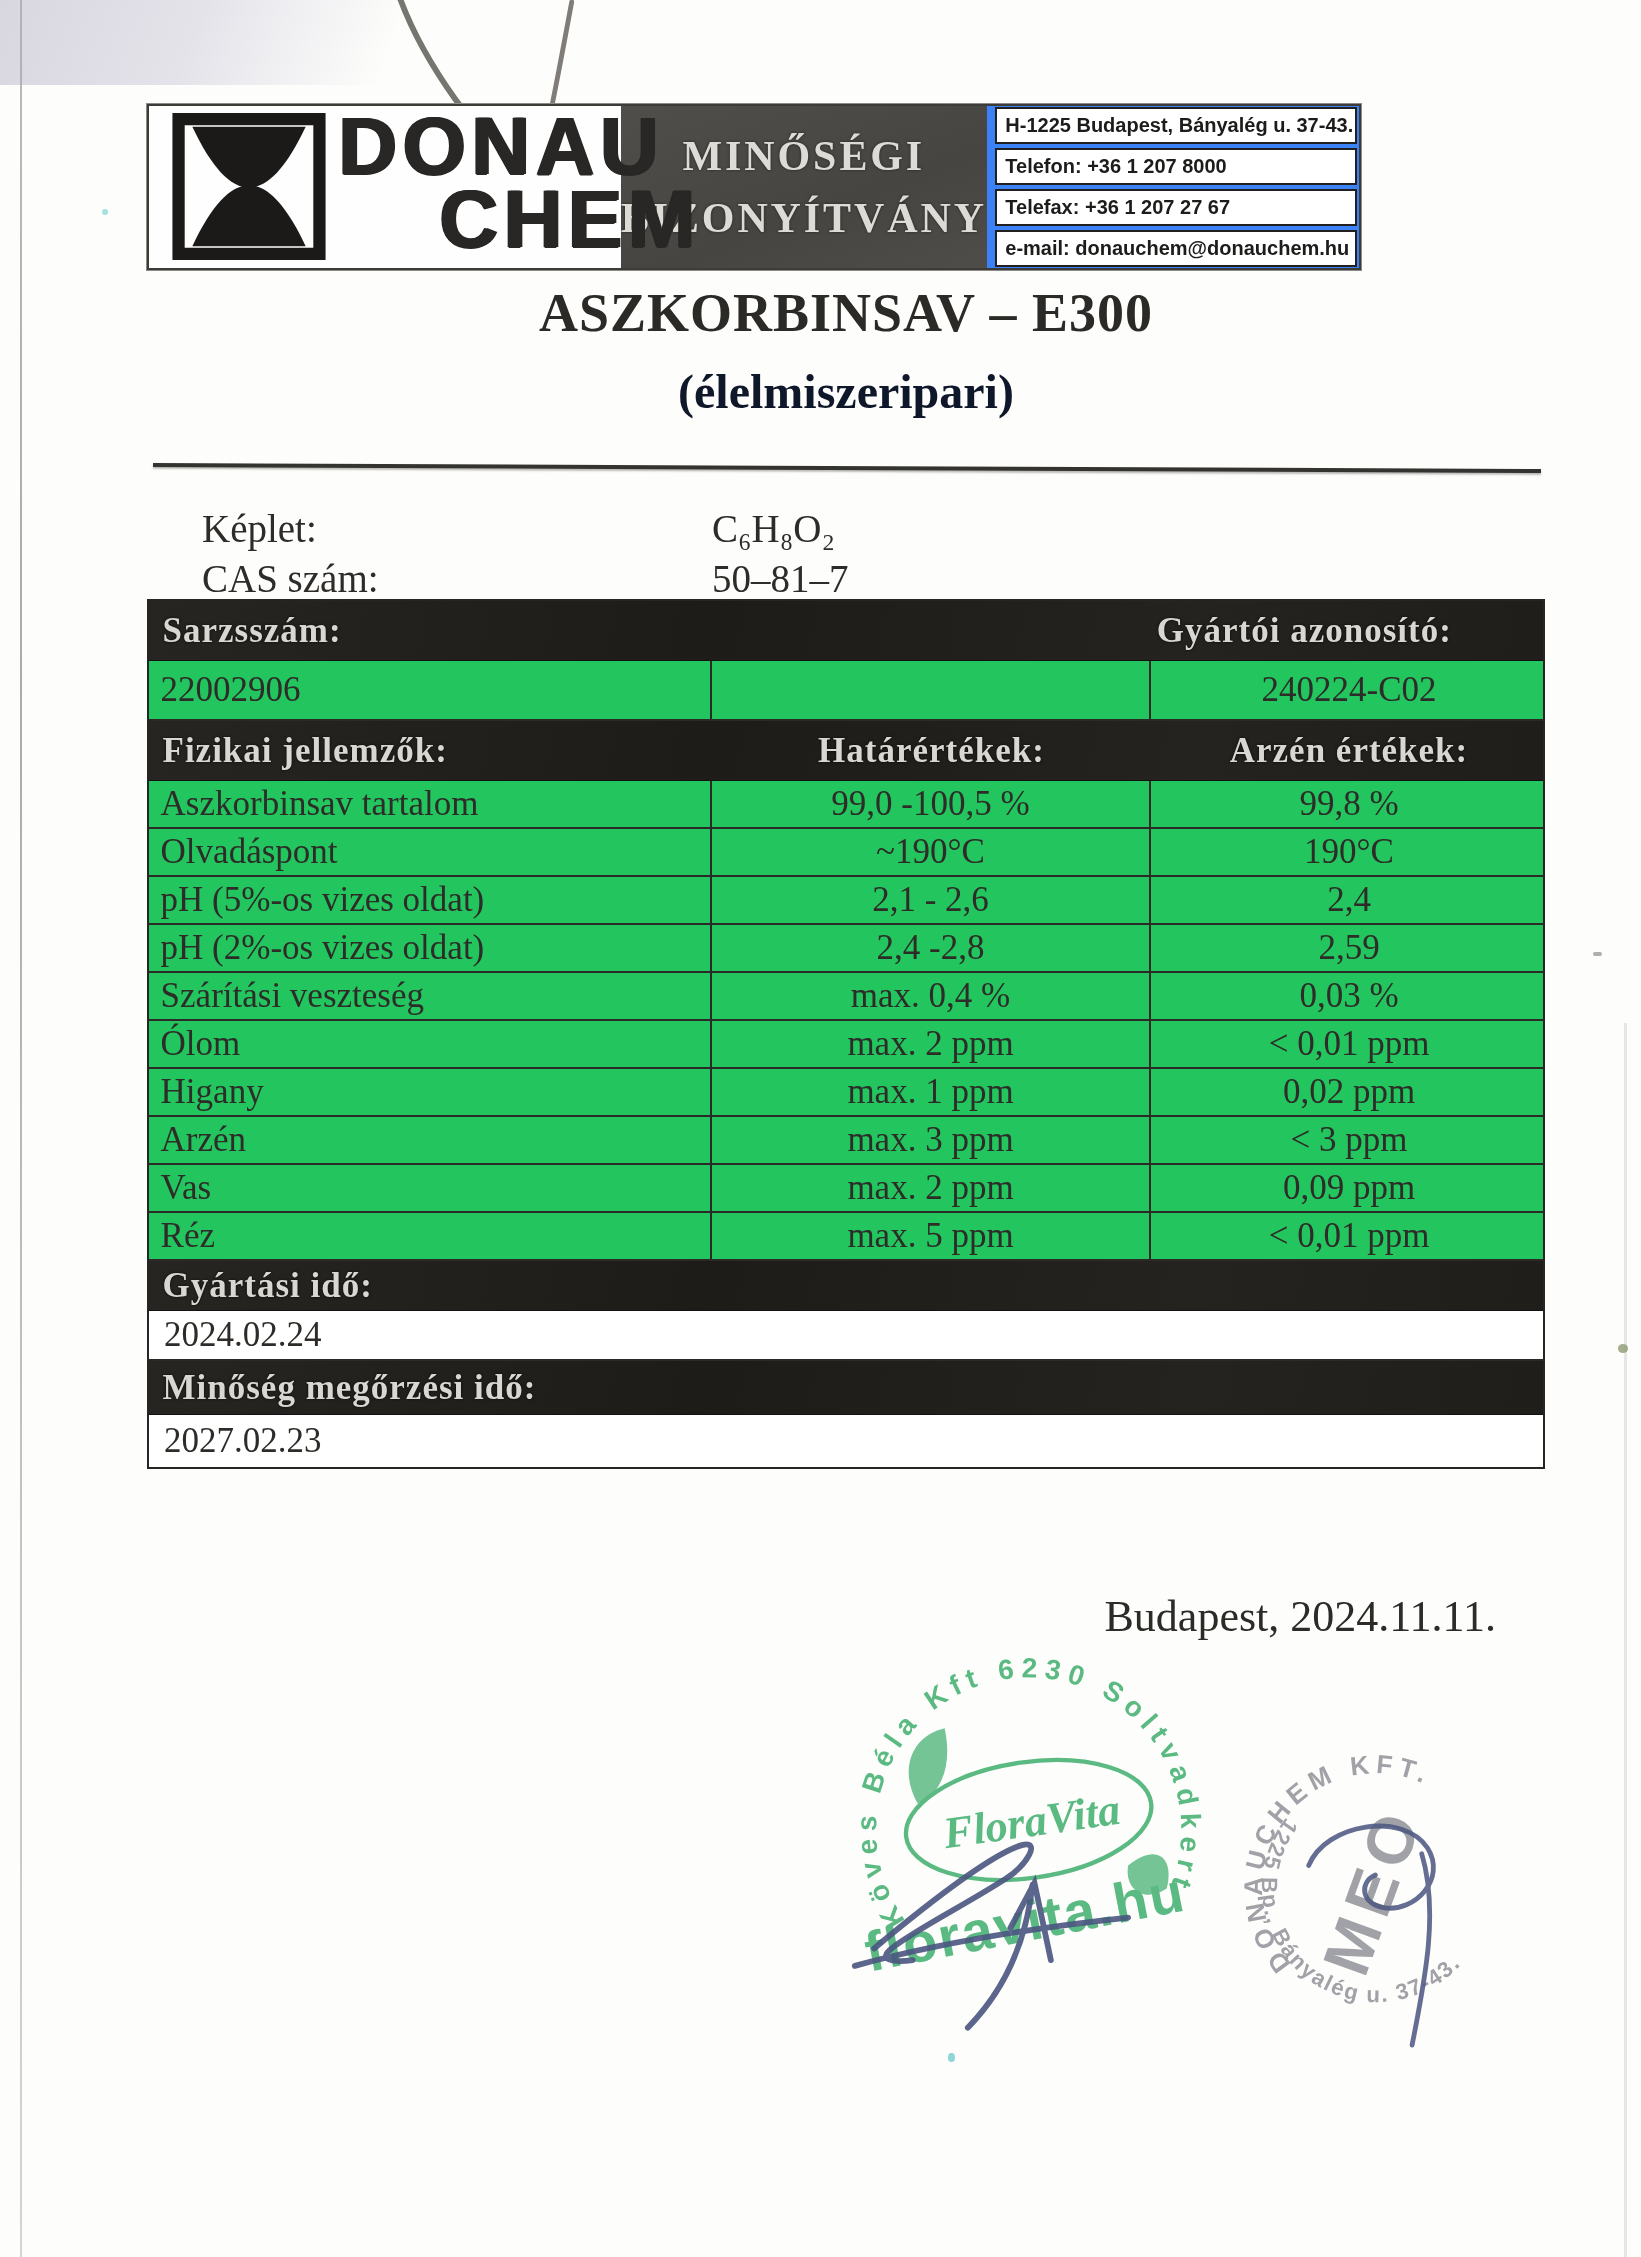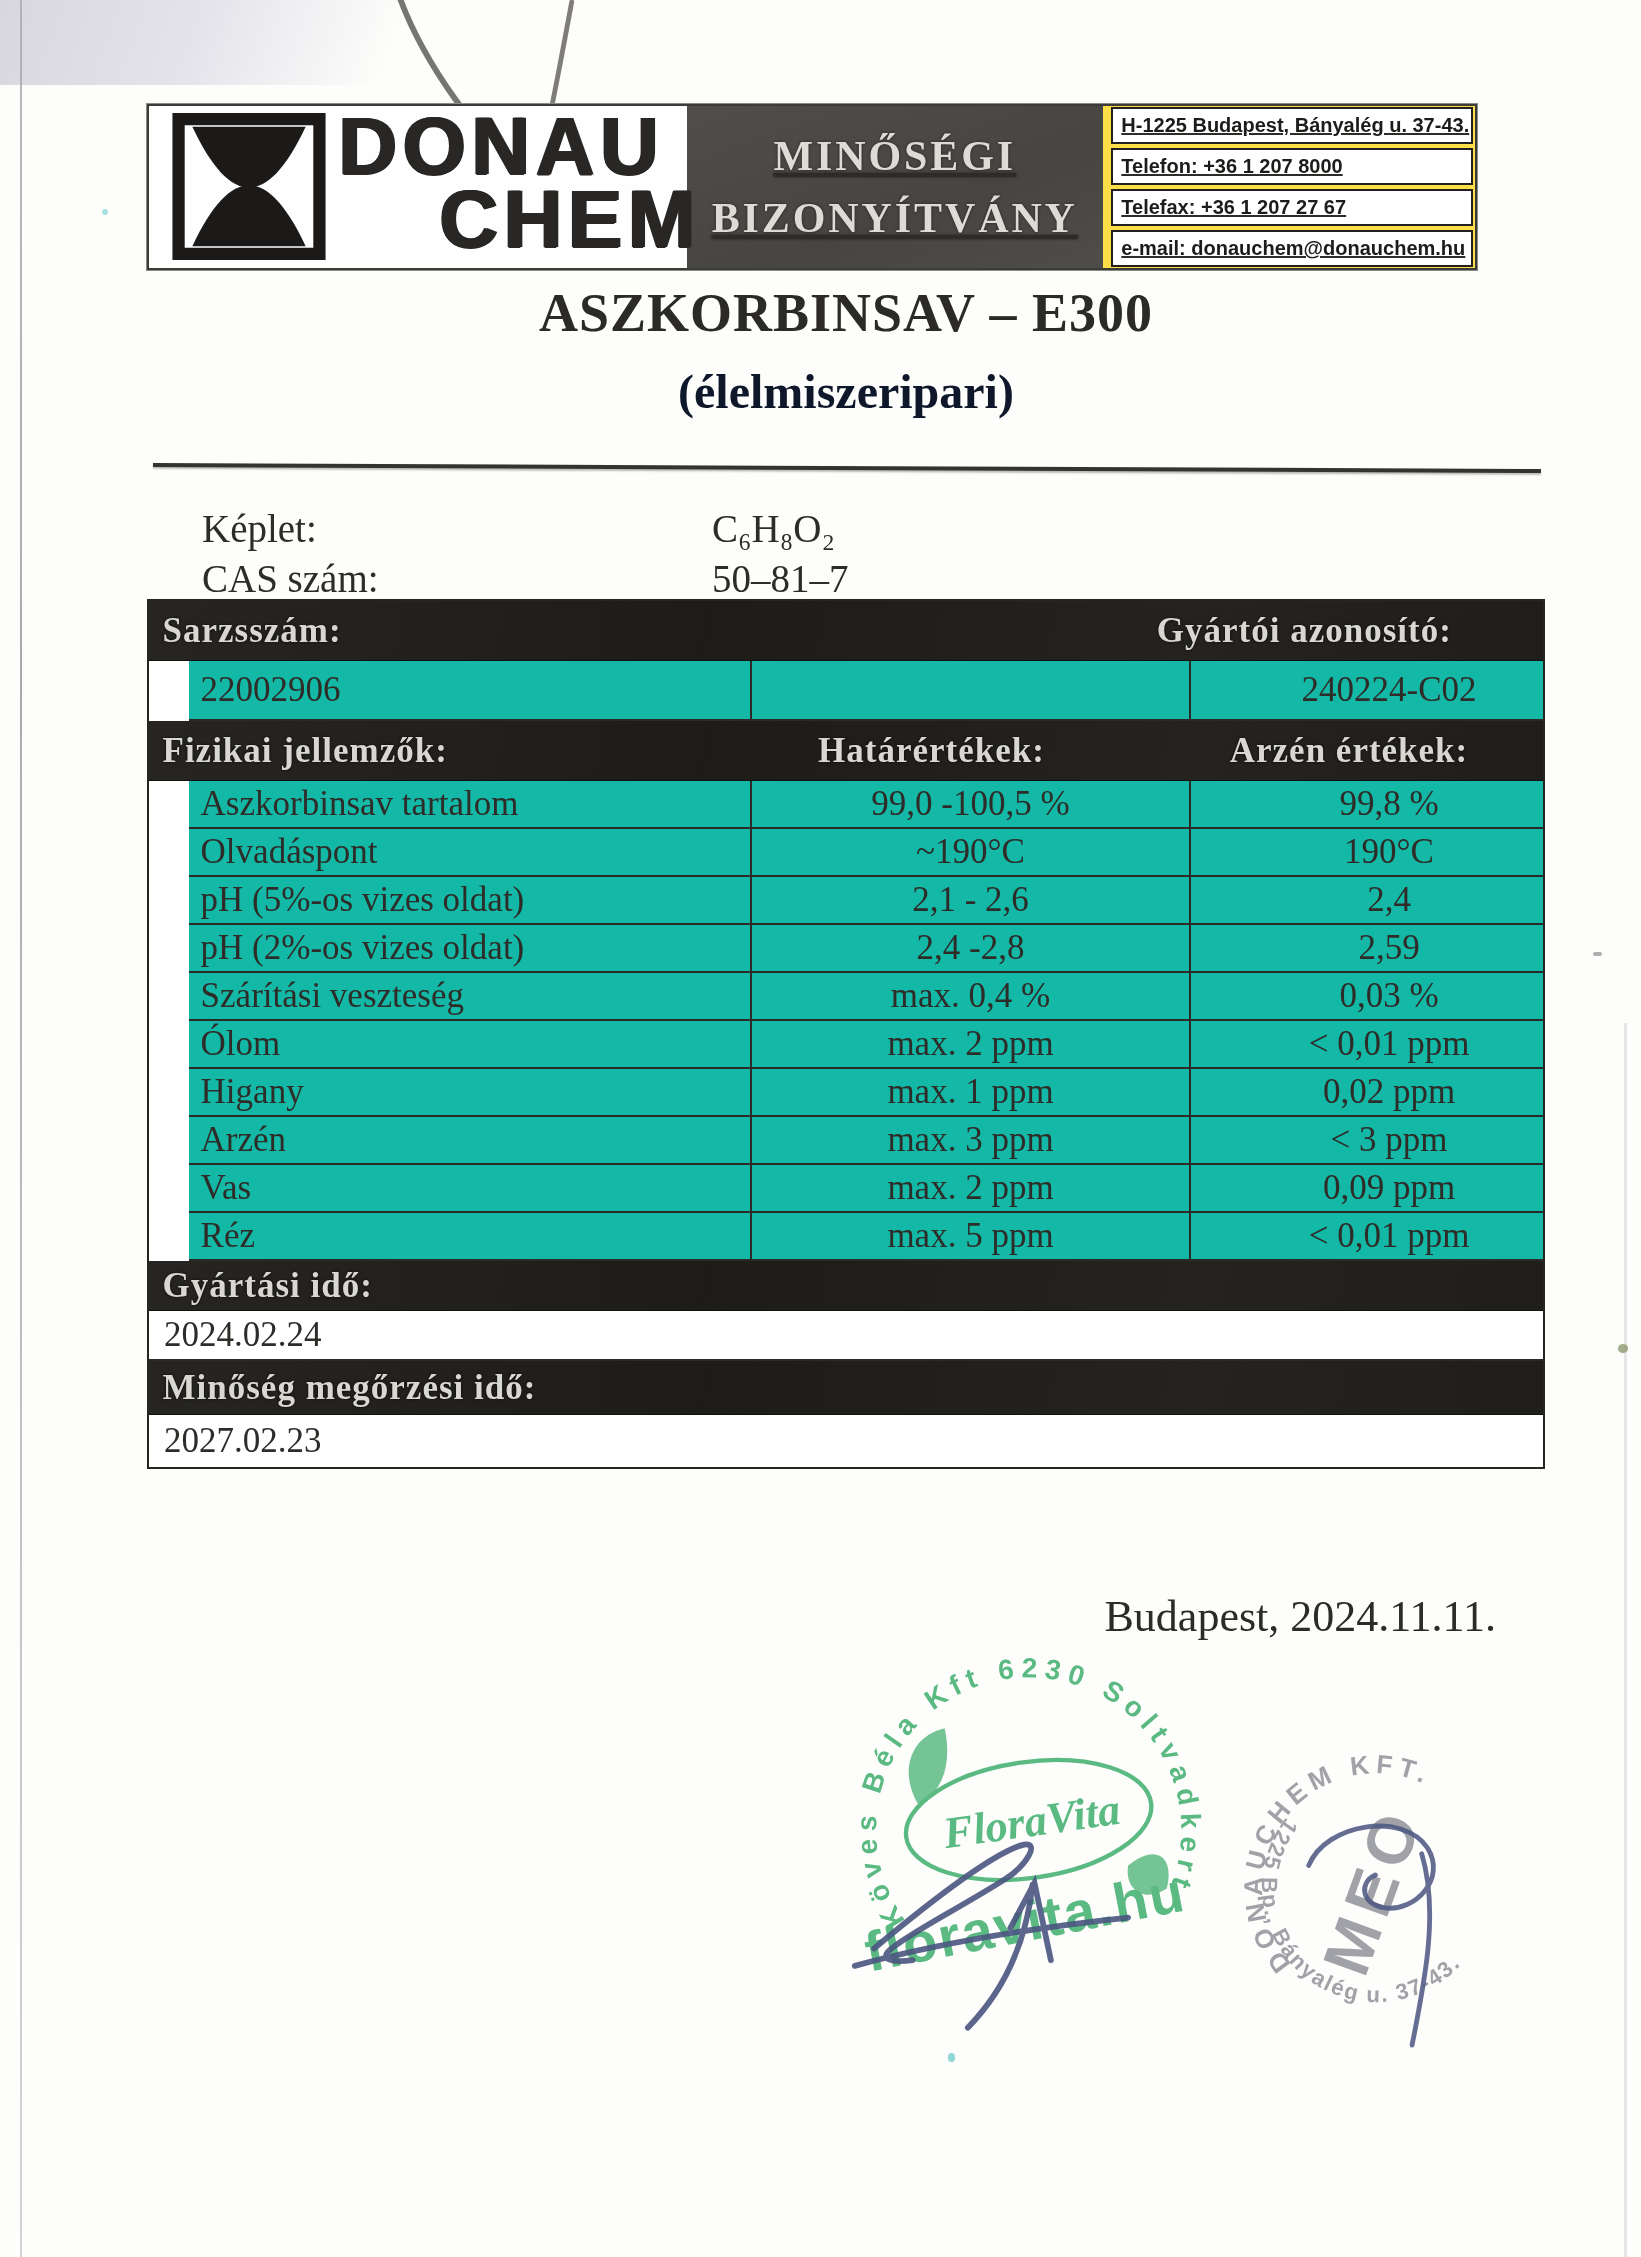--- a/index.html
+++ b/index.html
@@ -6,23 +6,23 @@
   .page{position:relative;width:1641px;height:2257px;background:#fdfdfb;overflow:hidden;
         font-family:"Liberation Serif",serif;color:#2e2c28;}
   
   .scan-top-band{position:absolute;left:0;top:0;width:425px;height:85px;
       background:linear-gradient(110deg,#d8d7e0 0%,#e4e3ea 45%,rgba(230,230,236,0) 90%);}
   .scan-left-line{position:absolute;left:20px;top:0;width:1.9px;height:2257px;opacity:.75;
       background:linear-gradient(#a5a5ab,#8f8f95 30%,#b2b2b8 70%,#c6c6cb);}
   .scan-right-streak{position:absolute;left:1624px;top:1023px;width:2.9px;height:1234px;background:#e6e6e9;}
   .speck{position:absolute;border-radius:50%;}
   
-  .header-box{position:absolute;left:147px;top:104px;width:1330px;height:166px;
-      border:2.9px solid #3c3b38;background:#fde047;display:flex;box-sizing:border-box;
-      box-shadow:0 0 0 1px #8a8a86;text-decoration:underline;}
+  .header-box{position:absolute;left:147px;top:104px;width:1214px;height:166px;
+      border:2.9px solid #3c3b38;background:#3b82f6;display:flex;box-sizing:border-box;
+      box-shadow:0 0 0 1px #8a8a86;}
   .logo-area{width:563px;position:relative;background:#fefefe;}
   .logo-mark{position:absolute;left:17.4px;top:6.8px;}
   .logo-word{position:absolute;font-family:"Liberation Sans",sans-serif;font-weight:bold;
       color:#282725;letter-spacing:5.8px;font-size:81px;line-height:1;
       text-shadow:1.9px 0 0 #282725,-1px 0 0 #282725,0 1px 0 #282725;transform:scaleY(1.0);}
   .logo-word.w1{left:189px;top:0px;}
   .logo-word.w2{left:290px;top:73px;}
   .cert-box{width:436px;background:#4d4b48;color:#dddbd5;display:flex;flex-direction:column;
       align-items:center;justify-content:center;gap:13.5px;font-size:42px;font-weight:bold;
       letter-spacing:2.9px;text-shadow:0 0 2.9px rgba(25,25,22,.8);
@@ -51,21 +51,21 @@
   .bar{background:#21201d;background-image:linear-gradient(100deg,#262521,#1d1c19 40%,#24231f 75%,#1f1e1b);
       color:#d9d7d1;font-weight:bold;letter-spacing:1px;display:grid;
       grid-template-columns:563px 439px 396px;align-items:center;
       text-shadow:0 0 2.9px rgba(0,0,0,.8);border-bottom:1.9px solid #111;}
   .bar .b1{padding-left:13.5px;}
   .bar .b2{text-align:center;}
   .bar .b3{text-align:center;}
   .bar .b3.left{text-align:left;padding-left:5.8px;}
   .h62{height:60px;font-family:Liberation Serif, serif;} .h52{height:50px;} .h56{height:54px;}
   .grid-row{display:grid;grid-template-columns:563px 439px 396px;height:48px;
-      border-bottom:2.9px solid #2b2a26;background:#14b8a6;margin-left:40px;}
+      border-bottom:2.9px solid #2b2a26;background:#22c55e;}
   .grid-row.h62{height:60px;}
   .grid-row:last-child{border-bottom:none;}
   .cell{display:flex;align-items:center;position:relative;}
   .c1{padding-left:11.6px;border-right:2.9px solid #2b2a26;}
   .c2{justify-content:center;border-right:2.9px solid #2b2a26;}
   .c3{justify-content:center;}
   .date-row{height:50px;display:flex;align-items:center;padding-left:15px;
       border-bottom:2.9px solid #2b2a26;background:#fff;}
   .date-row.last{border-bottom:none;height:52px;}
   

